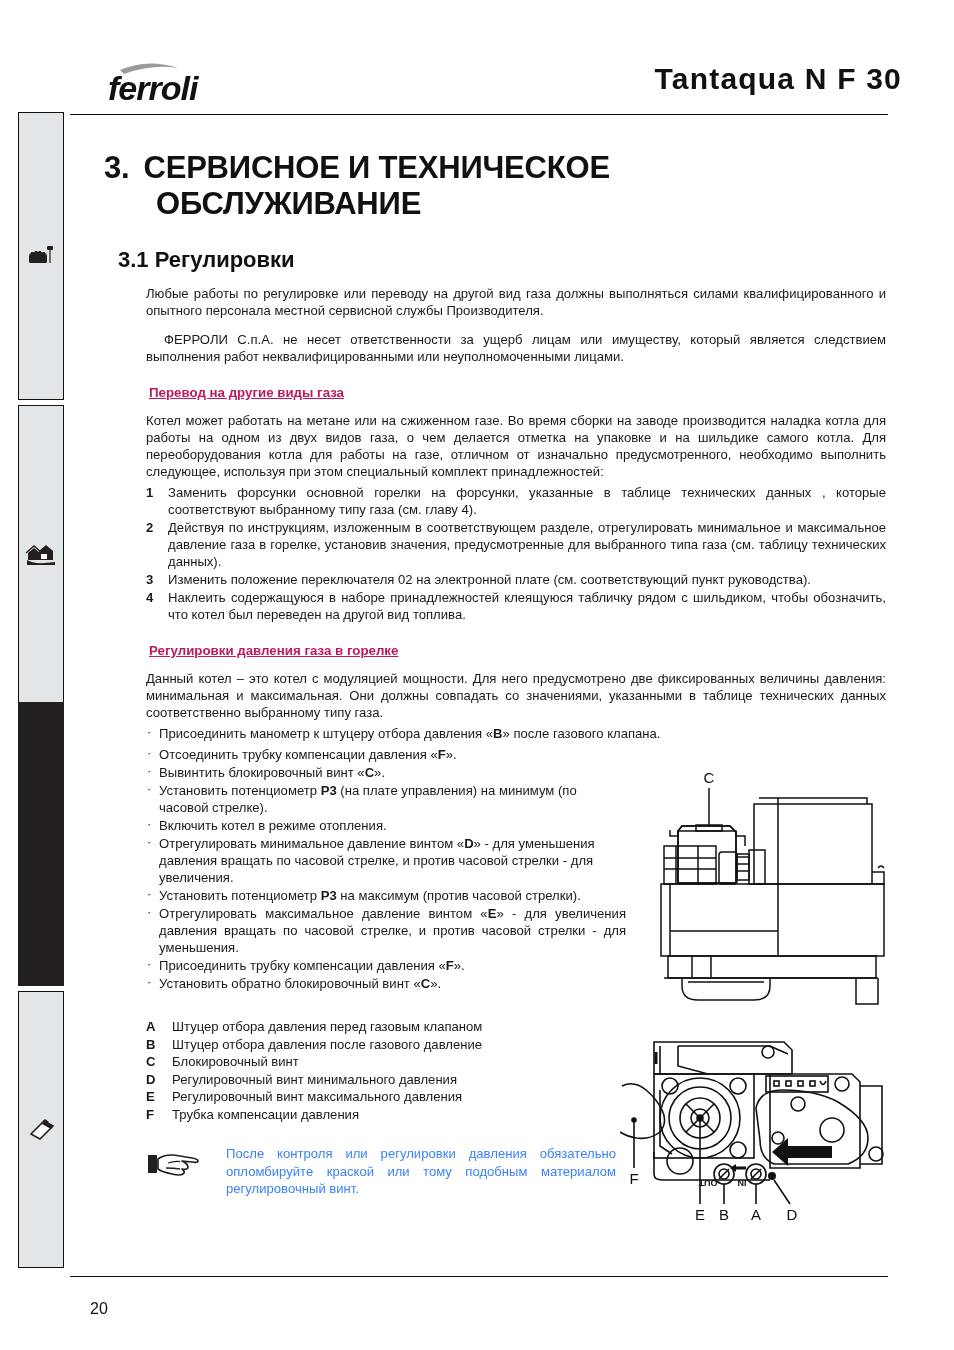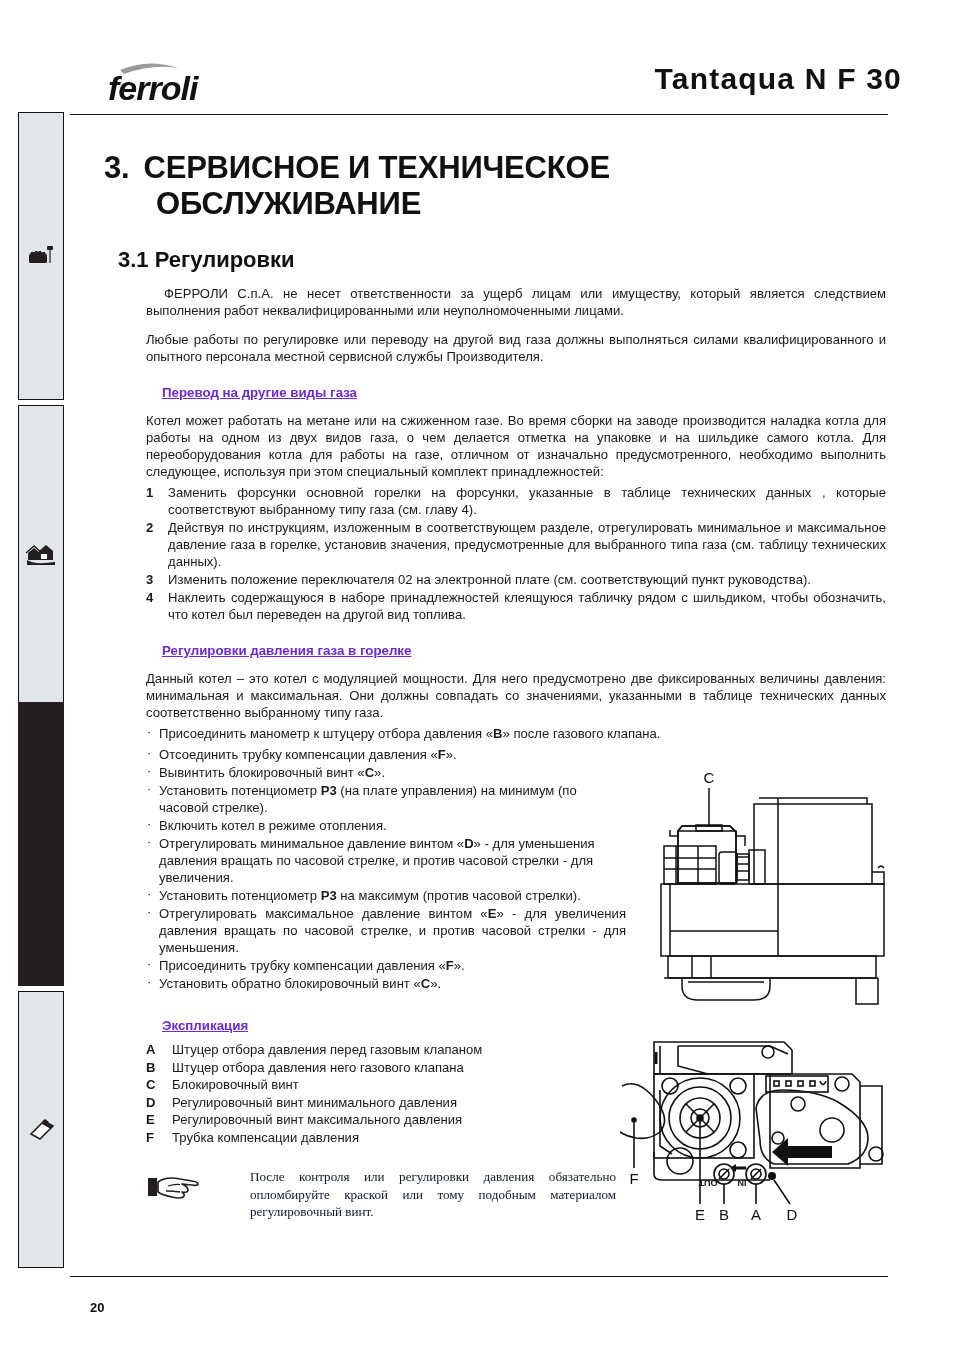--- a/index.html
+++ b/index.html
@@ -65,23 +65,22 @@
   }
   #footer-rule {
     position: absolute;
     left: 70px; top: 1276px;
     width: 818px;
     border-top: 1.6px solid #111;
   }
   #page-number {
     position: absolute;
     left: 90px; top: 1300px;
-    font-size: 13px;
+    font-size: 16px;
     color: #111;
-    font-weight: bold;
   }
 
   
   #content {
     position: absolute;
     left: 88px; top: 134px;
     width: 800px;
   }
   h1.chapter {
     margin: 16px;
@@ -112,25 +111,25 @@
   p.para {
     margin: 12px 0 0 0;
     font-size: 13.1px;
     line-height: 1.30;
     text-align: justify;
     color: #1a1a1a;
   }
   p.para.indent { text-indent: 18px; }
 
   h3.subhead {
-    margin: 20px 0 0 16px;
+    margin: 20px 0 0 3px;
     font-size: 13.3px;
     font-weight: bold;
     text-decoration: underline;
-    color: #6d28d9;
+    color: #be185d;
   }
 
   ol.numlist, ul.bullist {
     margin: 4px 0 0 0; padding: 0;
     list-style: none;
   }
   ol.numlist li {
     position: relative;
     padding-left: 22px;
     font-size: 13.1px;
@@ -184,24 +183,23 @@
   #note {
     margin: 22px 0 0 0;
     display: flex;
     align-items: flex-start;
     width: 470px;
   }
   #note .hand { width: 56px; flex: 0 0 56px; padding-top: 2px; }
   #note .note-text {
     font-size: 13.1px;
     line-height: 1.32;
-    margin-left: 48px;
+    margin-left: 24px;
     text-align: justify;
-    color: #0f172a;
-    font-family: Liberation Serif, serif;
+    color: #3b82f6;
   }
 
   
   #fig-side {
     position: absolute;
     left: 626px; top: 768px;
     width: 276px; height: 256px;
   }
   #fig-top {
     position: absolute;
@@ -264,22 +262,22 @@
 
   <h1 class="chapter">
     <span class="num">3.</span><span>СЕРВИСНОЕ И ТЕХНИЧЕСКОЕ</span>
     <span class="l2">ОБСЛУЖИВАНИЕ</span>
   </h1>
 
   <h2 class="section">3.1 Регулировки</h2>
 
   <div class="body-col">
 
+    <p class="para">Любые работы по регулировке или переводу на другой вид газа должны выполняться силами квалифицированного и опытного персонала местной сервисной службы Производителя.</p>
     <p class="para indent">ФЕРРОЛИ С.п.А. не несет ответственности за ущерб лицам или имуществу, который является следствием выполнения работ неквалифицированными или неуполномоченными лицами.</p>
-    <p class="para">Любые работы по регулировке или переводу на другой вид газа должны выполняться силами квалифицированного и опытного персонала местной сервисной службы Производителя.</p>
 
     <h3 class="subhead">Перевод на другие виды газа</h3>
     <p class="para">Котел может работать на метане или на сжиженном газе. Во время сборки на заводе производится наладка котла для работы на одном из двух видов газа, о чем делается отметка на упаковке и на шильдике самого котла. Для переоборудования котла для работы на газе, отличном от изначально предусмотренного, необходимо выполнить следующее, используя при этом специальный комплект принадлежностей:</p>
 
     <ol class="numlist">
       <li>
         <span class="mk">1</span>
         <span>Заменить форсунки основной горелки на форсунки, указанные в таблице технических данных , которые соответствуют выбранному типу газа (см. главу 4).</span>
       </li>
       <li>
@@ -339,30 +337,29 @@
         <span class="mk">·</span>
         <span>Присоединить трубку компенсации давления «<b>F</b>».</span>
       </li>
       <li>
         <span class="mk">·</span>
         <span>Установить обратно блокировочный винт «<b>C</b>».</span>
       </li>
     </ul>
 
     <div id="legend">
-      <h3 class="subhead">Экспликация</h3>
       <table class="legend-tbl">
         <tbody>
             <tr>
           <td class="key">A</td>
           <td>Штуцер отбора давления перед газовым клапаном</td>
         </tr>
         <tr>
           <td class="key">B</td>
-          <td>Штуцер отбора давления него газового клапана</td>
+          <td>Штуцер отбора давления после газового давление</td>
         </tr>
         <tr>
           <td class="key">C</td>
           <td>Блокировочный винт</td>
         </tr>
         <tr>
           <td class="key">D</td>
           <td>Регулировочный винт минимального давления</td>
         </tr>
         <tr>

